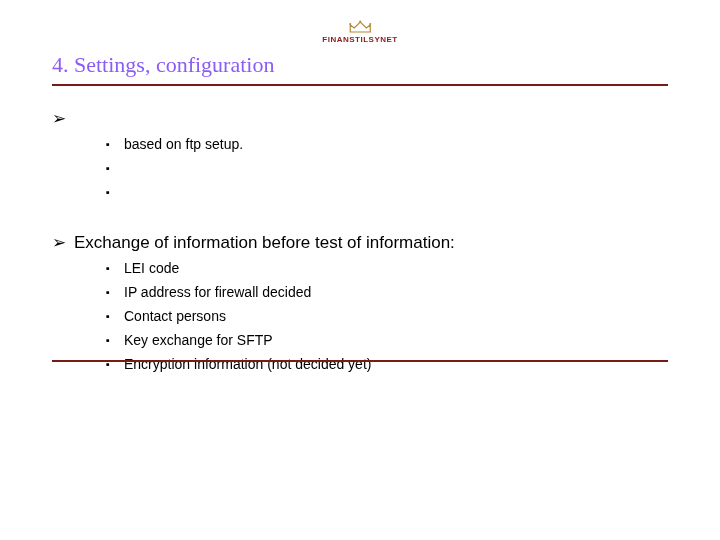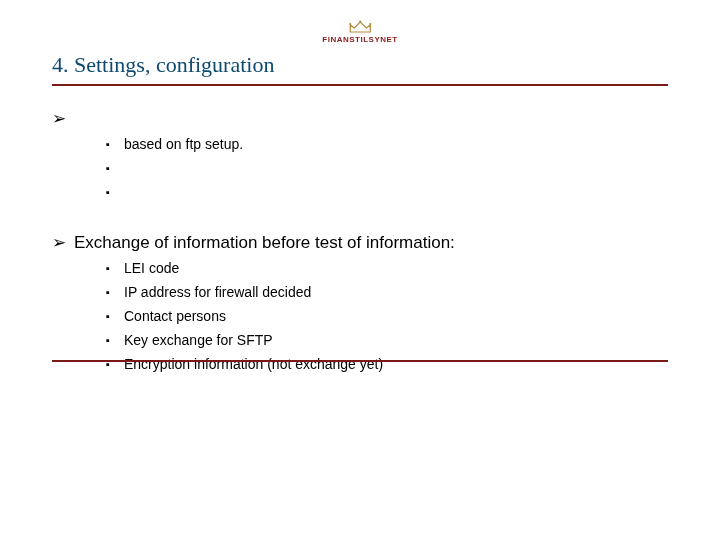--- a/index.html
+++ b/index.html
@@ -39,21 +39,21 @@
   }
   .header {
     position: absolute;
     top: 52px;
     left: 52px;
     right: 52px;
   }
   .title {
     font-family: Georgia, "Times New Roman", serif;
     font-size: 22px;
-    color: #0c4a6e;
+    color: #8b5cf6;
     margin: 0 0 6px 0;
     font-weight: normal;
   }
   .title-rule {
     border: none;
     border-top: 2px solid #7a1a17;
     margin: 0;
   }
   .content {
     position: absolute;
@@ -158,20 +158,20 @@
     <div class="l2">
       <span class="bullet">▪</span>
       <span class="text">Contact persons</span>
     </div>
     <div class="l2">
       <span class="bullet">▪</span>
       <span class="text">Key exchange for SFTP</span>
     </div>
     <div class="l2">
       <span class="bullet">▪</span>
-      <span class="text">Encryption information (not exchange yet)</span>
+      <span class="text">Encryption information (not decided yet)</span>
     </div>
 
   </div>
 
   <hr class="footer-rule">
 
 </div>
 
 </body></html>

